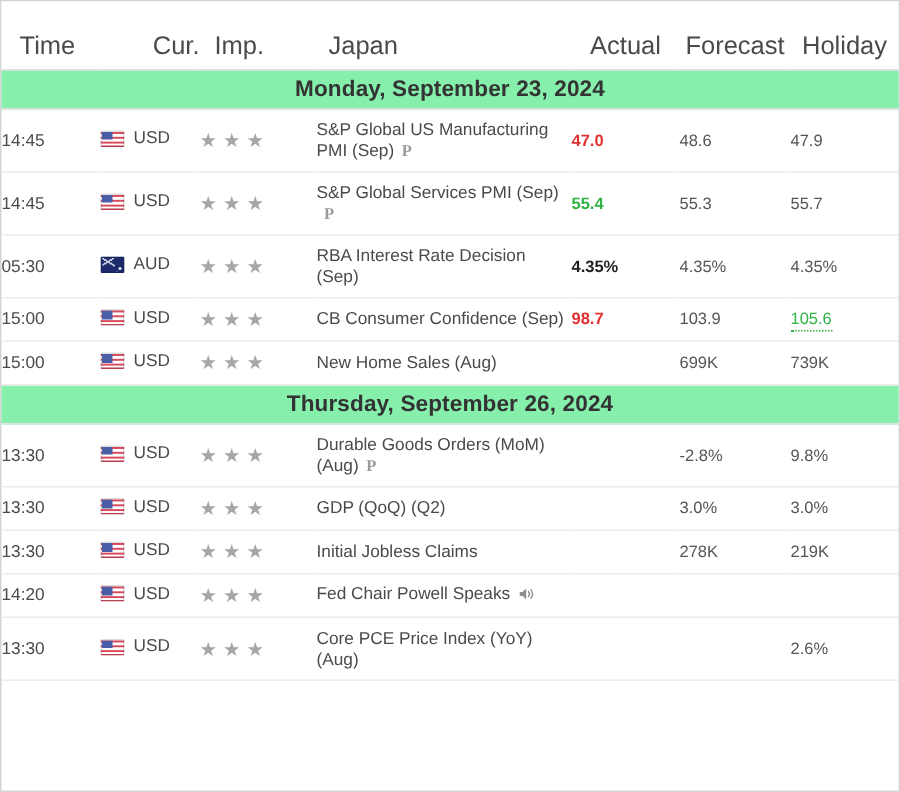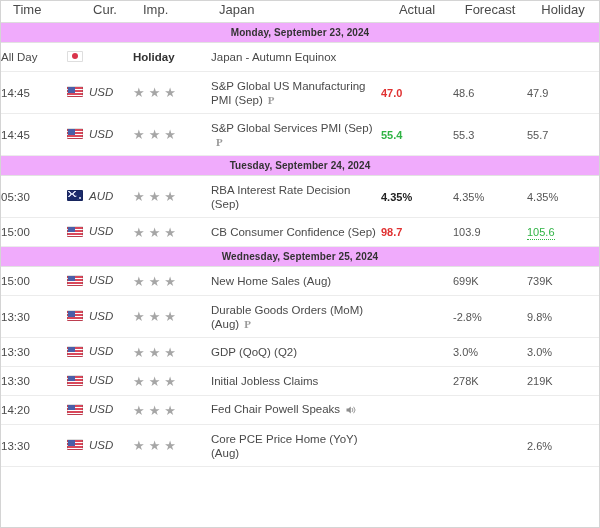--- a/index.html
+++ b/index.html
@@ -33,41 +33,41 @@
   col.c-cur  { width: 66px; }
   col.c-imp  { width: 78px; }
   col.c-event{ width: 170px; }
   col.c-act  { width: 72px; }
   col.c-fc   { width: 74px; }
   col.c-prev { width: 72px; }
 
   thead th {
     font-weight: normal;
     color: #4a4a4a;
-    font-size: 13px;
-    padding: 1px 0 5px 0;
+    font-size: 17px;
+    padding: 20px 0 5px 0;
     background: #ffffff;
     border-bottom: 1px solid #dddddd;
     text-align: center;
     vertical-align: middle;
     white-space: nowrap;
   }
   th.h-time { text-align: left; padding-left: 12px; }
-  th.h-cur  { text-align: center; padding-left: 10px; margin-top: 45px; }
+  th.h-cur  { text-align: right; padding-left: 10px; margin-top: 45px; }
   th.h-imp  { text-align: left; padding-left: 10px; }
   th.h-event{ text-align: left; padding-left: 8px; }
 
   tr.day-row td {
-    background: #f0abfc;
+    background: #86efac;
     border-top: 1px solid #e2e2e2;
     border-bottom: 1px solid #e2e2e2;
     text-align: center;
     font-weight: bold;
     color: #333333;
-    font-size: 10px;
+    font-size: 15px;
     padding: 4px 0 4px 0;
     letter-spacing: 0.1px;
   }
 
   tr.ev-row > td {
     border-bottom: 1px solid #ececec;
     vertical-align: middle;
     padding: 0;
     height: 28px;
   }
@@ -103,21 +103,21 @@
 
   .v-red   { color: #e03131; font-weight: bold; }
   .v-green { color: #2fb344; font-weight: bold; }
   .v-bold  { color: #222222; font-weight: bold; }
   .v-underline-green {
     color: #2fb344;
     border-bottom: 1px dotted #2fb344;
     padding-bottom: 1px;
   }
 
-  .cur-wrap { display: inline-flex; align-items: center; gap: 6px; font-style: italic; }
+  .cur-wrap { display: inline-flex; align-items: center; gap: 6px; }
   .flag {
     display: inline-block;
     width: 16px;
     height: 11px;
     vertical-align: middle;
     border: 1px solid rgba(0,0,0,0.13);
     box-sizing: border-box;
     position: relative;
     overflow: hidden;
     border-radius: 1px;
@@ -216,33 +216,20 @@
         <th class="h-event">Japan</th>
         <th>Actual</th>
         <th>Forecast</th>
         <th>Holiday</th>
       </tr>
     </thead>
     <tbody id="cal-body">
         <tr class="day-row">
           <td colspan="7">Monday, September 23, 2024</td>
         </tr>
-        <tr class="ev-row">
-          <td class="time">All Day</td>
-          <td class="cur"><span class="cur-wrap">
-              <span class="flag flag-jp"></span>
-            </span></td>
-          <td class="imp"><span class="imp-holiday">Holiday</span></td>
-          <td class="event">
-            <div>Japan - Autumn Equinox</div>
-          </td>
-          <td class="num actual"></td>
-          <td class="num"></td>
-          <td class="num"></td>
-        </tr>
         <tr class="ev-row tall">
           <td class="time">14:45</td>
           <td class="cur"><span class="cur-wrap">
               <span class="flag flag-us"></span>
               <span>USD</span>
             </span></td>
           <td class="imp"><span class="stars">
               <span class="star">★</span>
               <span class="star">★</span>
               <span class="star">★</span>
@@ -267,23 +254,20 @@
               <span class="star">★</span>
             </span></td>
           <td class="event">
             <div>S&amp;P Global Services PMI (Sep)</div>
             <div><span class="prelim">P</span></div>
           </td>
           <td class="num actual"><span class="v-green">55.4</span></td>
           <td class="num">55.3</td>
           <td class="num"><span>55.7</span></td>
         </tr>
-        <tr class="day-row">
-          <td colspan="7">Tuesday, September 24, 2024</td>
-        </tr>
         <tr class="ev-row tall">
           <td class="time">05:30</td>
           <td class="cur"><span class="cur-wrap">
               <span class="flag flag-au"></span>
               <span>AUD</span>
             </span></td>
           <td class="imp"><span class="stars">
               <span class="star">★</span>
               <span class="star">★</span>
               <span class="star">★</span>
@@ -307,40 +291,40 @@
               <span class="star">★</span>
               <span class="star">★</span>
             </span></td>
           <td class="event">
             <div>CB Consumer Confidence (Sep)</div>
           </td>
           <td class="num actual"><span class="v-red">98.7</span></td>
           <td class="num">103.9</td>
           <td class="num"><span class="v-underline-green">105.6</span></td>
         </tr>
-        <tr class="day-row">
-          <td colspan="7">Wednesday, September 25, 2024</td>
-        </tr>
         <tr class="ev-row">
           <td class="time">15:00</td>
           <td class="cur"><span class="cur-wrap">
               <span class="flag flag-us"></span>
               <span>USD</span>
             </span></td>
           <td class="imp"><span class="stars">
               <span class="star">★</span>
               <span class="star">★</span>
               <span class="star">★</span>
             </span></td>
           <td class="event">
             <div>New Home Sales (Aug)</div>
           </td>
           <td class="num actual"></td>
           <td class="num">699K</td>
           <td class="num"><span>739K</span></td>
+        </tr>
+        <tr class="day-row">
+          <td colspan="7">Thursday, September 26, 2024</td>
         </tr>
         <tr class="ev-row tall">
           <td class="time">13:30</td>
           <td class="cur"><span class="cur-wrap">
               <span class="flag flag-us"></span>
               <span>USD</span>
             </span></td>
           <td class="imp"><span class="stars">
               <span class="star">★</span>
               <span class="star">★</span>
@@ -417,21 +401,21 @@
           <td class="cur"><span class="cur-wrap">
               <span class="flag flag-us"></span>
               <span>USD</span>
             </span></td>
           <td class="imp"><span class="stars">
               <span class="star">★</span>
               <span class="star">★</span>
               <span class="star">★</span>
             </span></td>
           <td class="event">
-            <div>Core PCE Price Home (YoY)</div>
+            <div>Core PCE Price Index (YoY)</div>
             <div><span>(Aug)</span></div>
           </td>
           <td class="num actual"></td>
           <td class="num"></td>
           <td class="num"><span>2.6%</span></td>
         </tr>
       </tbody>
   </table>
 </div>
 

